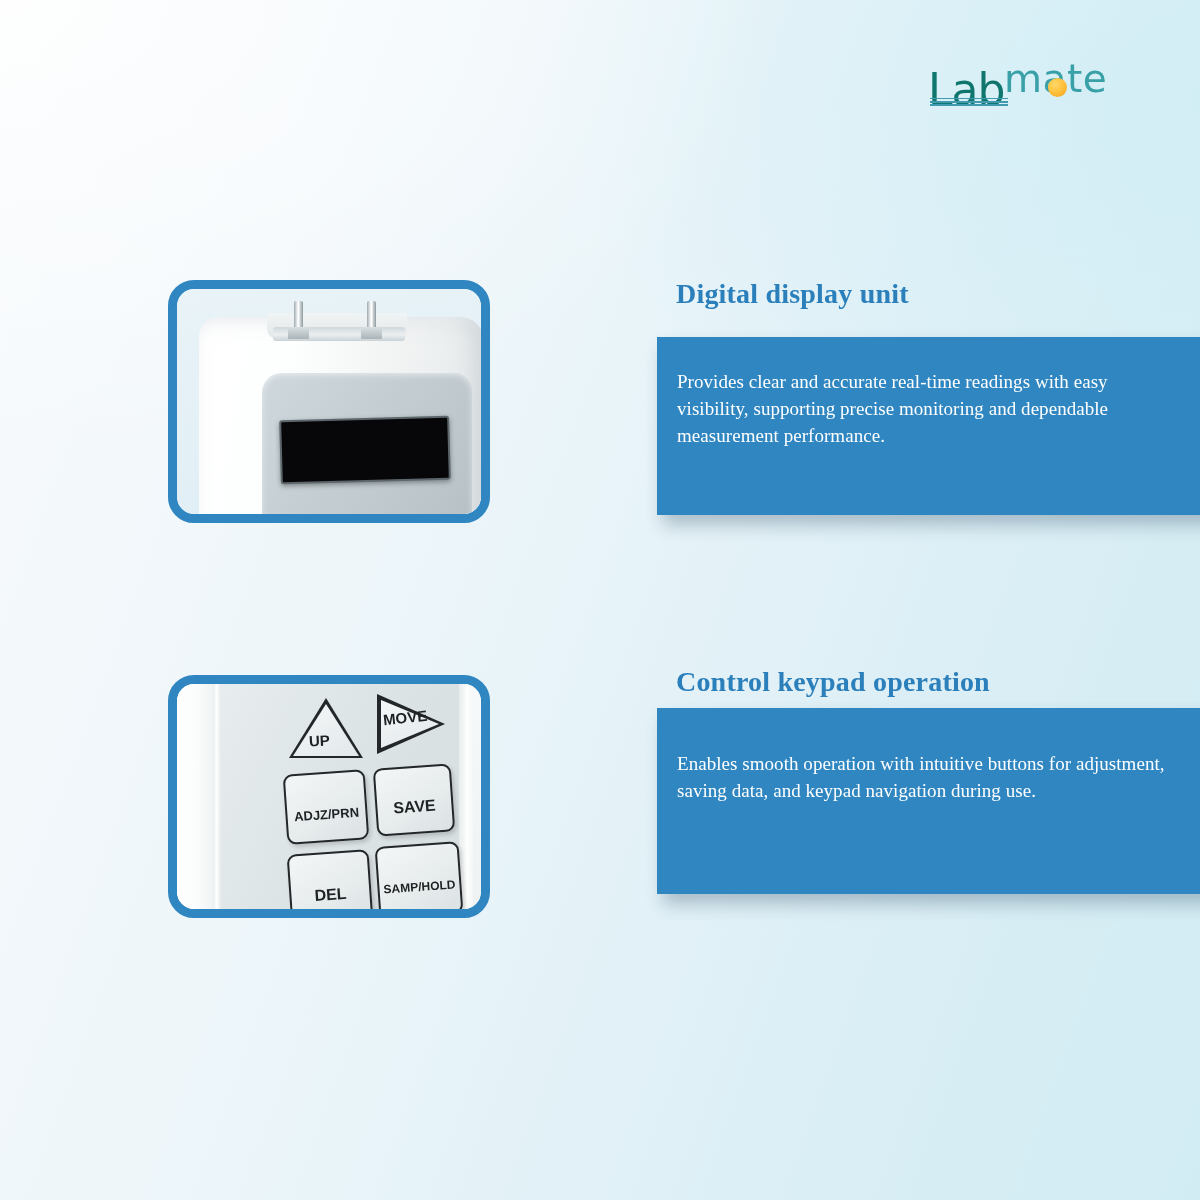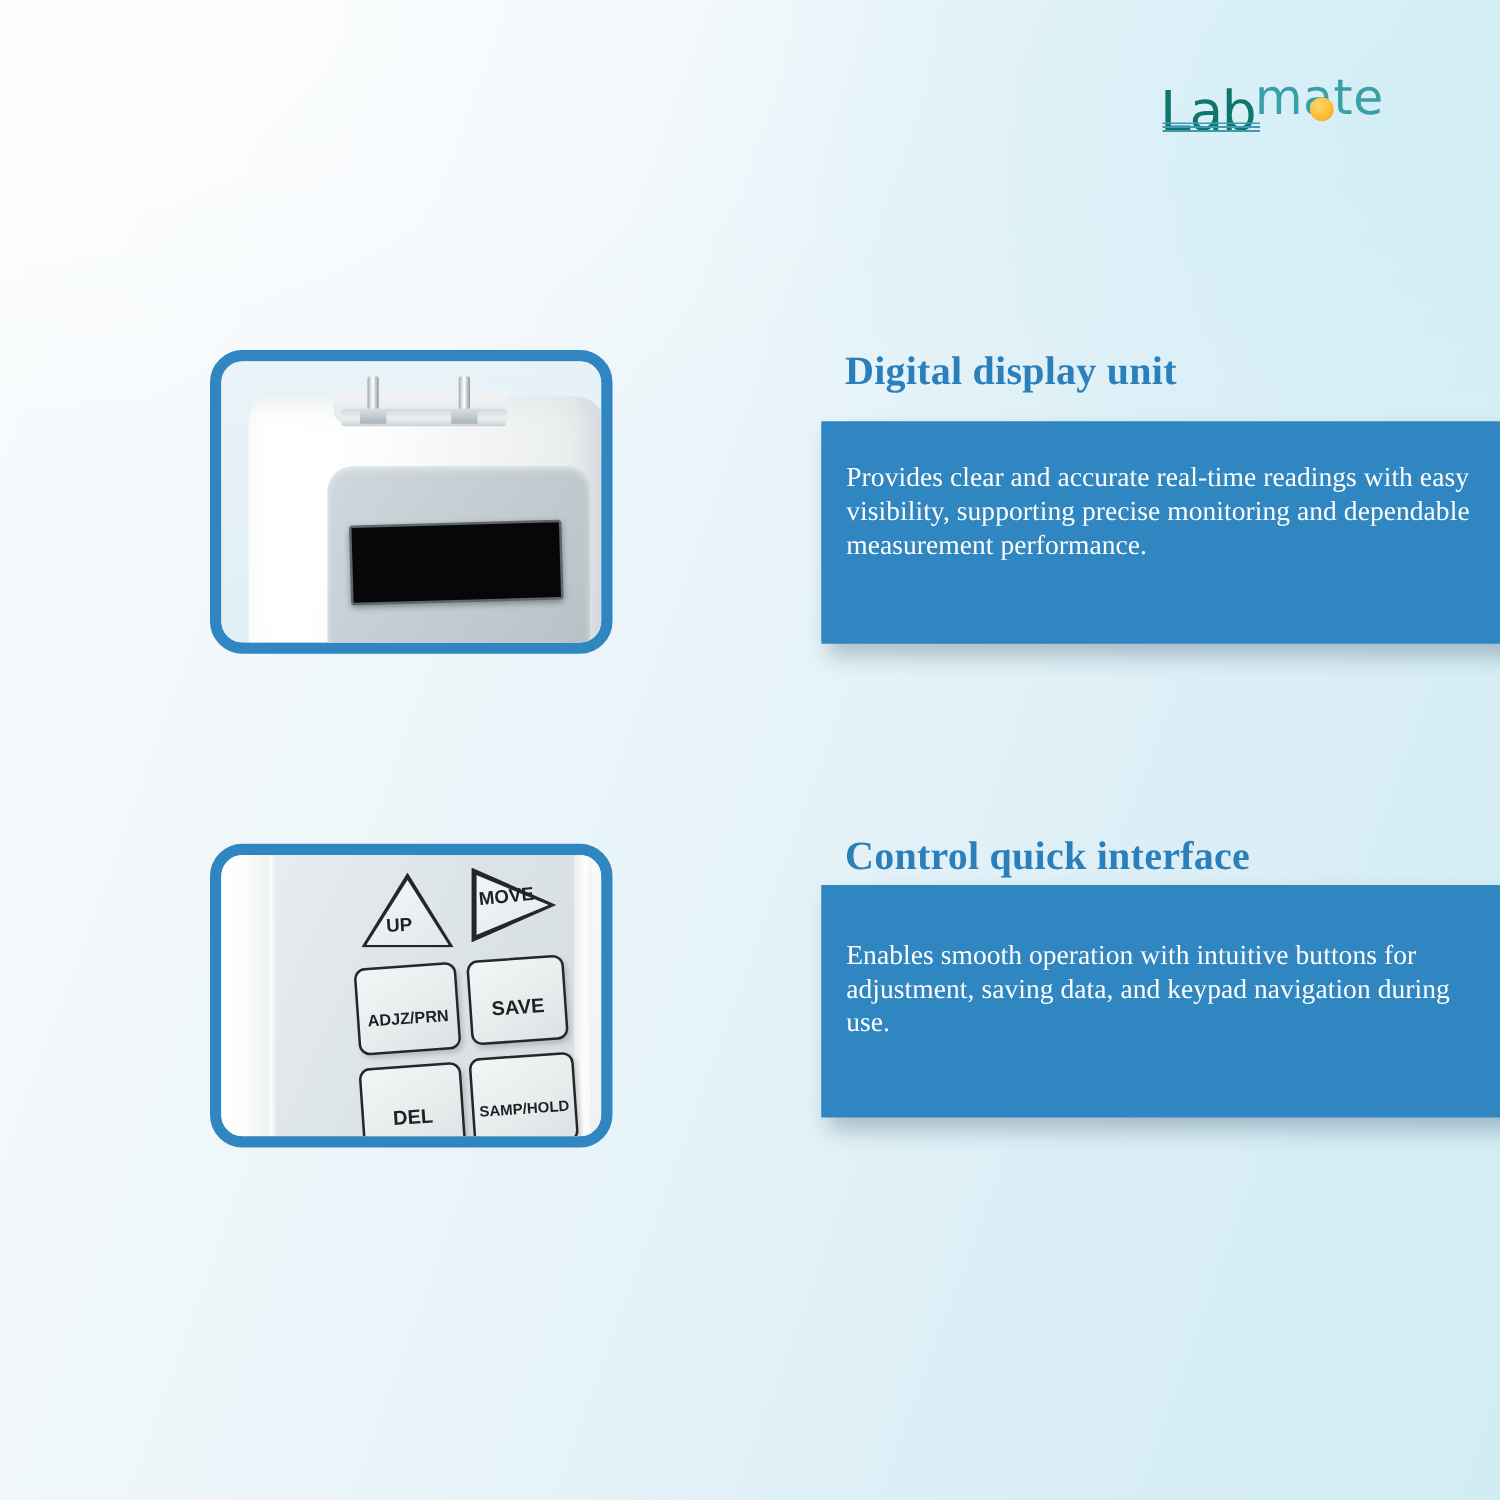--- a/index.html
+++ b/index.html
@@ -252,21 +252,21 @@
   .kp-adjz span, .kp-save span, .kp-del span, .kp-samp span {
     display: block;
     padding-top: 14px;
   }
 
   
   .section-title {
     position: absolute;
     font-family: "Liberation Serif", serif;
     font-weight: bold;
-    font-size: 32px;
+    font-size: 28px;
     color: #2b7fba;
     letter-spacing: 0.2px;
     white-space: nowrap;
   }
   #title-display { left: 676px; top: 278px; }
   #title-keypad  { left: 676px; top: 666px; }
 
   .desc-box {
     position: absolute;
     background: #2f86c1;
@@ -279,21 +279,21 @@
     width: 560px; height: 178px;
     padding: 31px 40px 0 20px;
   }
   #desc-keypad {
     left: 657px; top: 708px;
     width: 560px; height: 186px;
     padding: 42px 40px 0 20px;
   }
   .desc-text {
     font-family: "Liberation Serif", serif;
-    font-size: 22px;
+    font-size: 19px;
     line-height: 27px;
     color: #ffffff;
     margin: 0;
     letter-spacing: 0.05px;
   }
 </style>
 </head>
 <body>
 
 <div class="bg"></div>
@@ -352,17 +352,17 @@
     </div>
     <div class="kp-btn square kp-del">
       <span>DEL</span>
     </div>
     <div class="kp-btn square kp-samp">
       <span>SAMP/HOLD</span>
     </div>
   </div>
 </div>
 
-<div class="section-title" id="title-keypad">Control quick interface</div>
+<div class="section-title" id="title-keypad">Control keypad operation</div>
 
 <div class="desc-box" id="desc-keypad">
   <p class="desc-text">Enables smooth operation with intuitive buttons for adjustment, saving data, and keypad navigation during use.</p>
 </div>
 
 </body></html>

